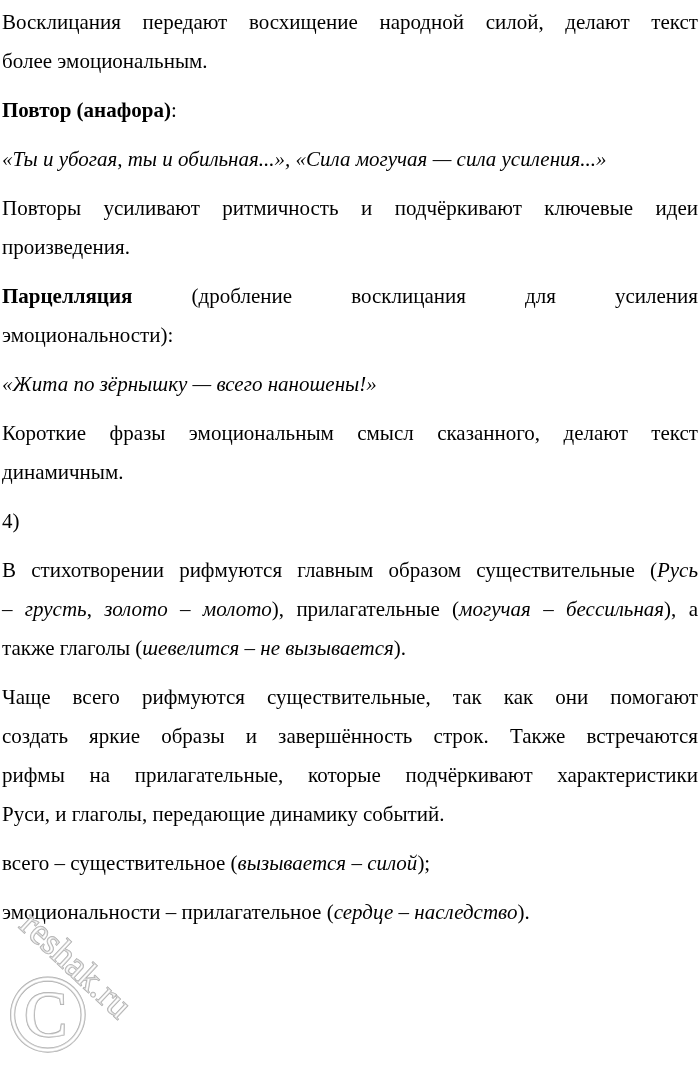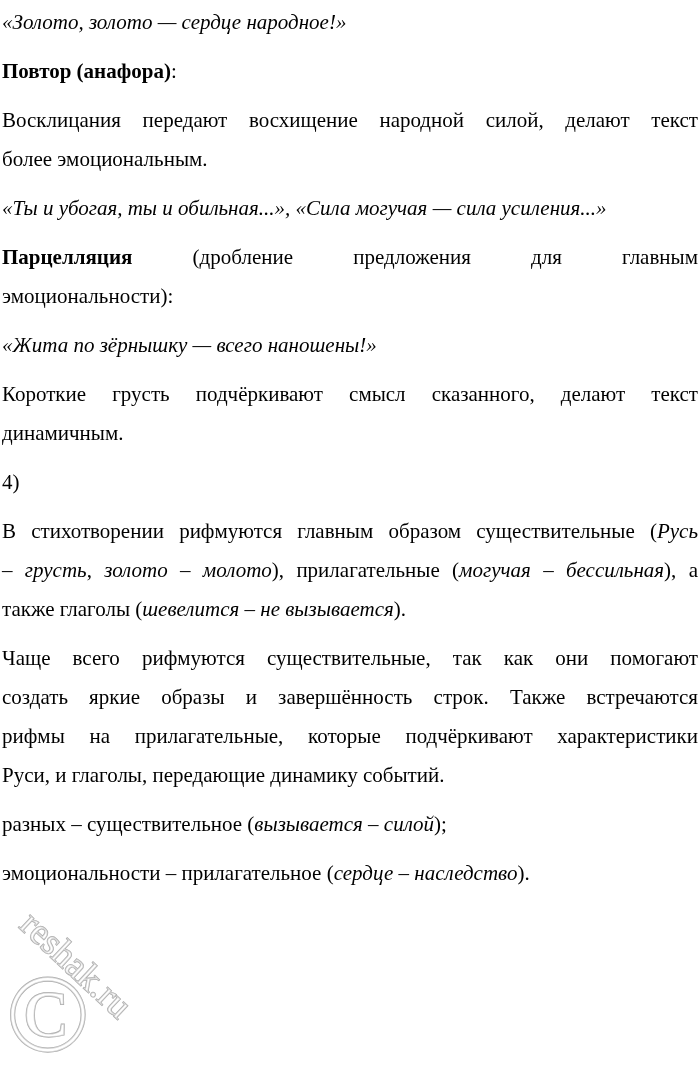--- a/index.html
+++ b/index.html
@@ -53,31 +53,31 @@
     fill-opacity: 0.55;
     stroke-width: 1.4px;
     paint-order: stroke fill;
   }
 </style>
 </head>
 <body>
 
 <div class="page">
   <div>
-      <p class="para"><span class="line"><span class="i">«Золото, золото — сердце народное!»</span></span></p>
+      <p class="para"><span class="line stretch"><span>Восклицания передают восхищение народной силой, делают текст</span></span><span class="line"><span>более эмоциональным.</span></span></p>
       <p class="para"><span class="line"><span class="b">Повтор (анафора)</span><span>:</span></span></p>
-      <p class="para"><span class="line stretch"><span>Восклицания передают восхищение народной силой, делают текст</span></span><span class="line"><span>более эмоциональным.</span></span></p>
       <p class="para"><span class="line"><span class="i">«Ты и убогая, ты и обильная...», «Сила могучая — сила усиления...»</span></span></p>
-      <p class="para"><span class="line stretch"><span class="b">Парцелляция</span><span> (дробление предложения для главным</span></span><span class="line"><span>эмоциональности):</span></span></p>
+      <p class="para"><span class="line stretch"><span>Повторы усиливают ритмичность и подчёркивают ключевые идеи</span></span><span class="line"><span>произведения.</span></span></p>
+      <p class="para"><span class="line stretch"><span class="b">Парцелляция</span><span> (дробление восклицания для усиления</span></span><span class="line"><span>эмоциональности):</span></span></p>
       <p class="para"><span class="line"><span class="i">«Жита по зёрнышку — всего наношены!»</span></span></p>
-      <p class="para"><span class="line stretch"><span>Короткие грусть подчёркивают смысл сказанного, делают текст</span></span><span class="line"><span>динамичным.</span></span></p>
+      <p class="para"><span class="line stretch"><span>Короткие фразы эмоциональным смысл сказанного, делают текст</span></span><span class="line"><span>динамичным.</span></span></p>
       <p class="para"><span class="line"><span>4)</span></span></p>
       <p class="para"><span class="line stretch"><span>В стихотворении рифмуются главным образом существительные (</span><span class="i">Русь</span></span><span class="line stretch"><span class="i">– грусть</span><span>, </span><span class="i">золото – молото</span><span>), прилагательные (</span><span class="i">могучая – бессильная</span><span>), а</span></span><span class="line"><span>также глаголы (</span><span class="i">шевелится – не вызывается</span><span>).</span></span></p>
       <p class="para"><span class="line stretch"><span>Чаще всего рифмуются существительные, так как они помогают</span></span><span class="line stretch"><span>создать яркие образы и завершённость строк. Также встречаются</span></span><span class="line stretch"><span>рифмы на прилагательные, которые подчёркивают характеристики</span></span><span class="line"><span>Руси, и глаголы, передающие динамику событий.</span></span></p>
-      <p class="para"><span class="line"><span>разных – существительное (</span><span class="i">вызывается – силой</span><span>);</span></span></p>
+      <p class="para"><span class="line"><span>всего – существительное (</span><span class="i">вызывается – силой</span><span>);</span></span></p>
       <p class="para"><span class="line"><span>эмоциональности – прилагательное (</span><span class="i">сердце – наследство</span><span>).</span></span></p>
     </div>
 </div>
 
 <svg class="wm" width="230" height="177" viewBox="0 0 230 177">
   <text x="6" y="156" font-size="110" stroke="#ababab">©</text>
   <text x="18" y="32" font-size="37" transform="rotate(43 18 32)" stroke="#ababab">reshak.ru</text>
 </svg>
 
 </body></html>

